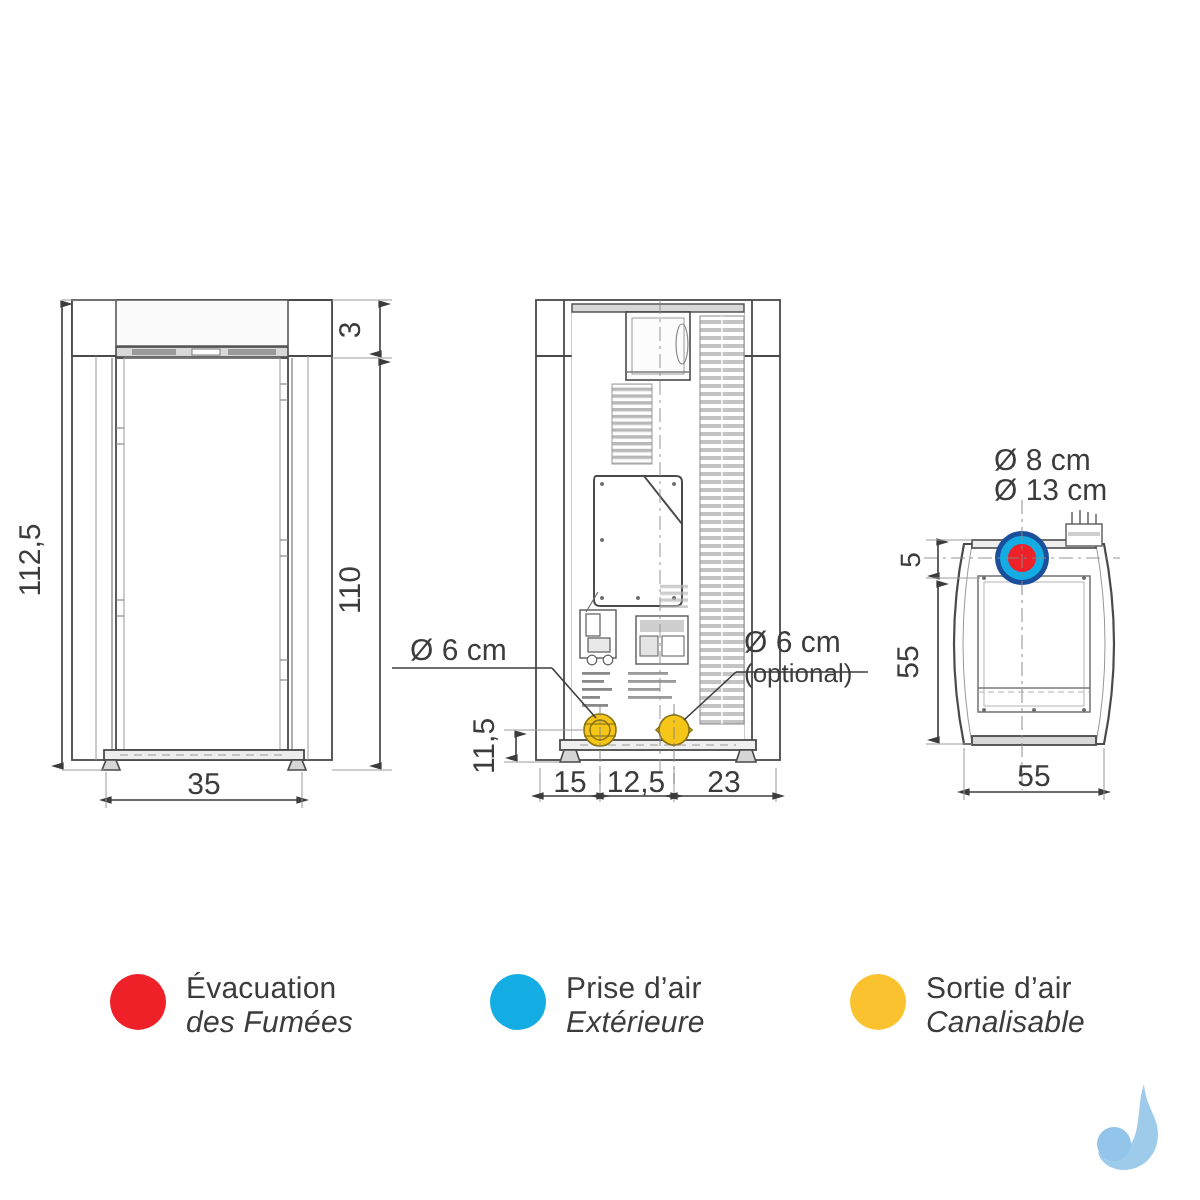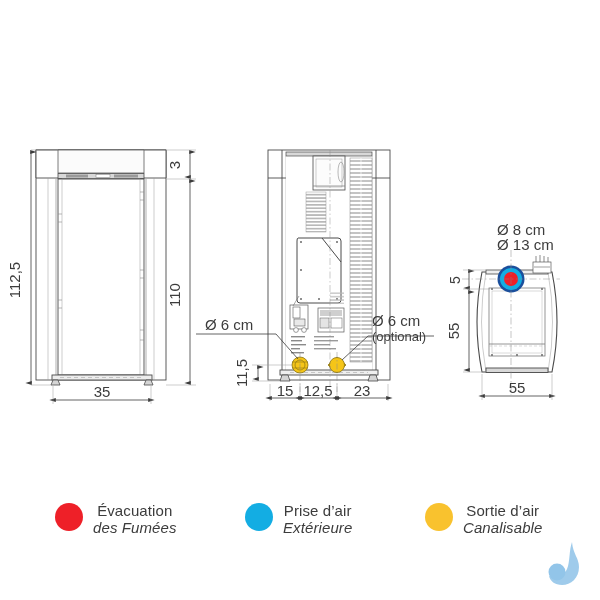--- a/index.html
+++ b/index.html
@@ -22,26 +22,25 @@
     left: 0;
     top: 0;
     width: 600px;
     height: 470px;
   }
 
   
   #legend {
     position: absolute;
     left: 0;
-    top: 488px;
+    top: 472px;
     width: 600px;
     height: 66px;
     display: flex;
     align-items: flex-start;
-    text-align: center;
   }
   .legend-item {
     display: flex;
     align-items: flex-start;
     gap: 10px;
   }
   .legend-item.pos-1 { position: absolute; left: 55px;  top: 13px; }
   .legend-item.pos-2 { position: absolute; left: 245px; top: 13px; }
   .legend-item.pos-3 { position: absolute; left: 425px; top: 13px; }
 

